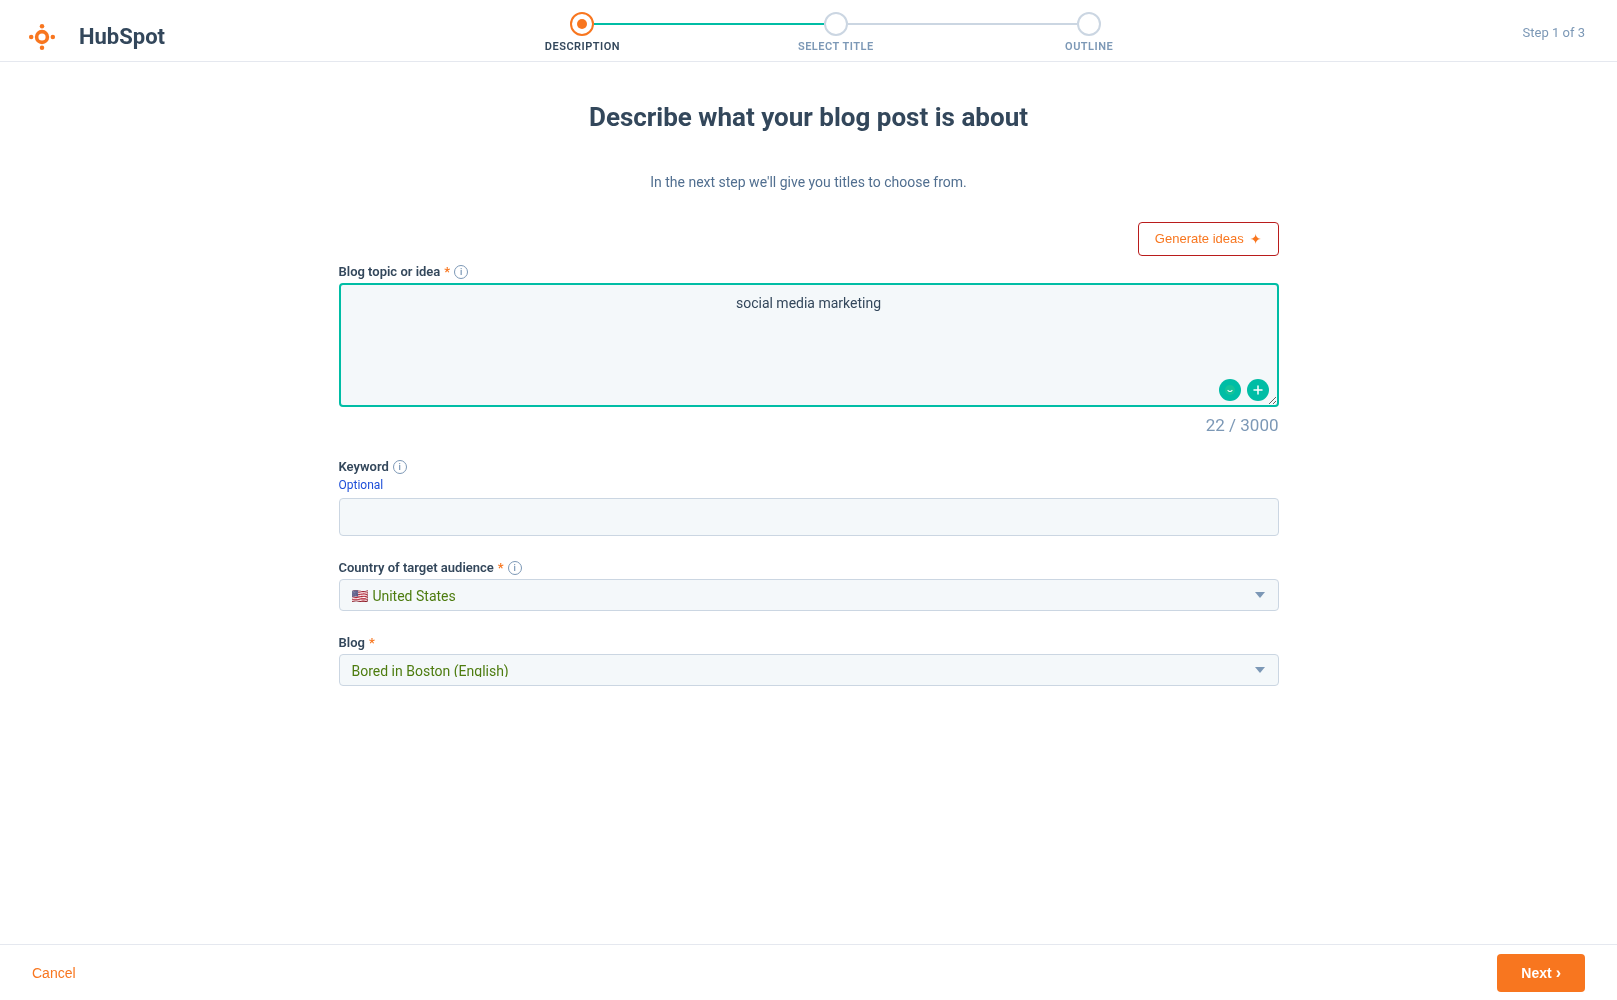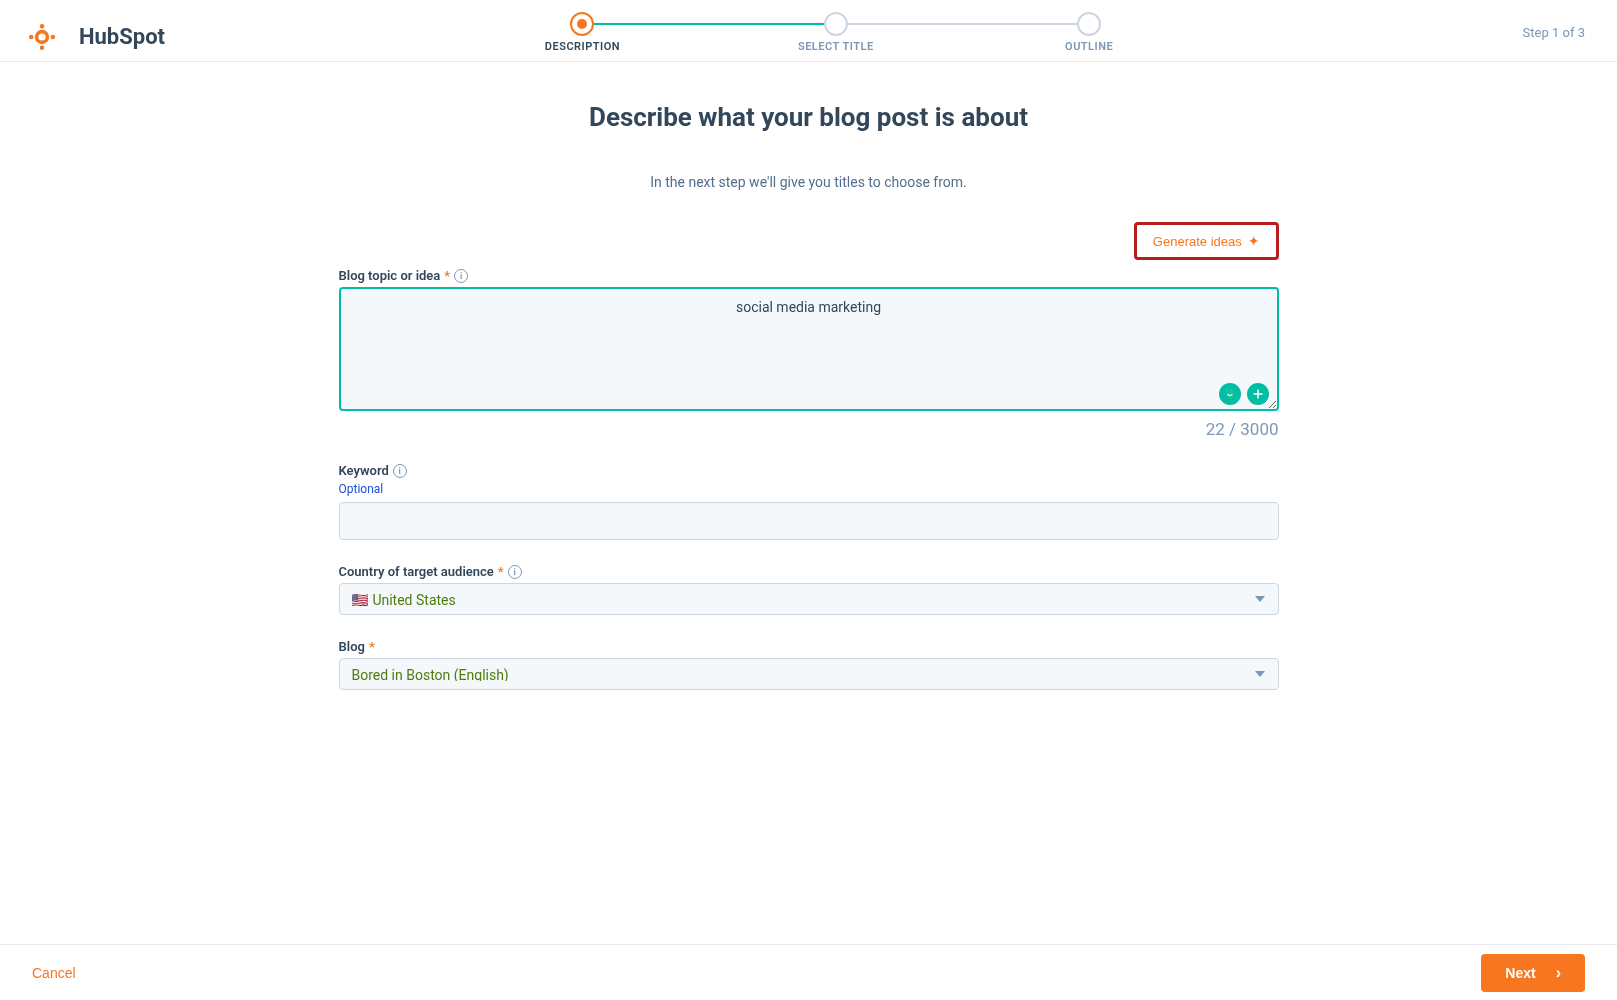--- a/index.html
+++ b/index.html
@@ -163,24 +163,24 @@
 
     
     .generate-row {
       display: flex;
       justify-content: flex-end;
       margin-bottom: 8px;
     }
 
     .generate-btn {
       display: flex;
-      align-items: flex-end;
+      align-items: flex-start;
       gap: 6px;
       padding: 8px 16px;
-      border: 3px solid #b91c1c;
+      border: 1px solid #b91c1c;
       border-radius: 4px;
       background: #fff;
       color: #f8761f;
       font-size: 13px;
       font-weight: 500;
       cursor: pointer;
     }
 
     .sparkle-icon {
       color: #f8761f;
@@ -346,21 +346,21 @@
       background: none;
       border: none;
       cursor: pointer;
       text-decoration: none;
       font-weight: 500;
     }
 
     .next-btn {
       display: flex;
       align-items: center;
-      gap: 20px;
+      gap: 4px;
       padding: 10px 24px;
       background: #f8761f;
       color: #fff;
       border: none;
       border-radius: 4px;
       font-size: 14px;
       font-weight: 600;
       cursor: pointer;
     }
 

